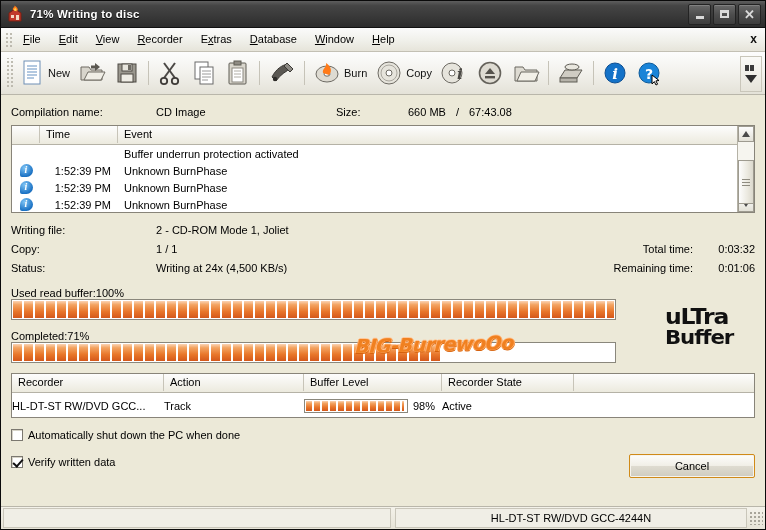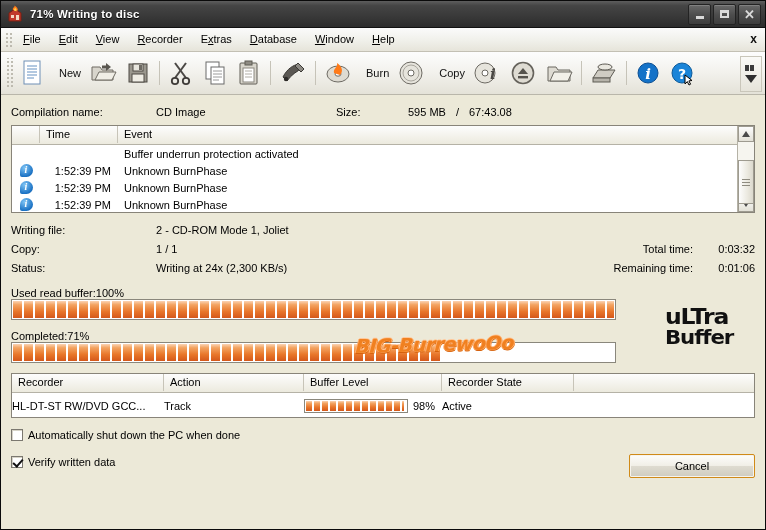--- a/index.html
+++ b/index.html
@@ -68,21 +68,21 @@
   
   .toolbar{
     height:42px;flex:0 0 42px;
     background:linear-gradient(180deg,#fdfdfd 0%,#f2f1ec 50%,#e4e2d8 100%);
     border-bottom:1px solid #b9b6aa;
     display:flex;align-items:center;position:relative;
   }
   .tb-grip{width:8px;height:30px;margin:0 2px 0 4px;
     background-image:radial-gradient(circle at 2px 2px,#b8b5aa 1px,transparent 1.2px);
     background-size:4px 4px;background-position:1px 2px;opacity:.9;}
-  .tbitem{display:flex;align-items:center;gap:14px;padding:2px 4px;height:34px;}
+  .tbitem{display:flex;align-items:center;gap:3px;padding:2px 4px;height:34px;}
   .tblabel{font-size:11px;color:#111;}
   .tbsep{width:1px;height:24px;background:#c6c3b8;margin:0 4px;}
   .tb-overflow{
     position:absolute;right:3px;top:4px;width:20px;height:34px;
     display:flex;flex-direction:column;align-items:center;justify-content:center;gap:2px;
     background:linear-gradient(180deg,#fafaf7,#e6e4da);
     border:1px solid #c9c6ba;
   }
   
   .client{
@@ -470,21 +470,21 @@
       </svg>
     </div>
   </div>
 
   <div class="client">
 
     <div class="row-compname">
       <span class="lbl-comp">Compilation name:</span>
       <span class="val-cdimage">CD Image</span>
       <span class="lbl-size">Size:</span>
-      <span class="val-size">595 MB</span>
+      <span class="val-size">660 MB</span>
       <span class="val-sizesep">/</span>
       <span class="val-size">67:43.08</span>
     </div>
 
     <div class="listview">
       <div class="lv-head">
         <div class="lv-th" style="width:28px"></div>
         <div class="lv-th" style="width:78px">Time</div>
         <div class="lv-th" style="flex:1 1 auto;border-right:none">Event</div>
         <div style="width:16px"></div>
@@ -542,21 +542,21 @@
         <span class="sl-val">2 - CD-ROM Mode 1, Joliet</span>
       </div>
       <div class="sline">
         <span class="sl-lbl">Copy:</span>
         <span class="sl-val">1 / 1</span>
         <span class="sl-rlbl">Total time:</span>
         <span class="sl-rval">0:03:32</span>
       </div>
       <div class="sline">
         <span class="sl-lbl">Status:</span>
-        <span class="sl-val">Writing at 24x (2,300 KB/s)</span>
+        <span class="sl-val">Writing at 24x (4,500 KB/s)</span>
         <span class="sl-rlbl">Remaining time:</span>
         <span class="sl-rval">0:01:06</span>
       </div>
     </div>
 
     <div style="position:relative">
       <div class="prog-label-row">
         <span>Used read buffer:</span>
         <span class="prog-pct">100%</span>
       </div>
@@ -608,14 +608,19 @@
       <span>Verify written data</span>
     </div>
 
     <div class="btnrow">
       <div class="cancel-btn">Cancel</div>
     </div>
 
     <div class="watermark">BIG-BurrewoOo</div>
   </div>
 
+  <div class="statusbar">
+    <div class="sb-pane"></div>
+    <div class="sb-pane right">HL-DT-ST RW/DVD GCC-4244N</div>
+    <div class="sb-resize"></div>
+  </div>
 
 </div>
 
 </body></html>

